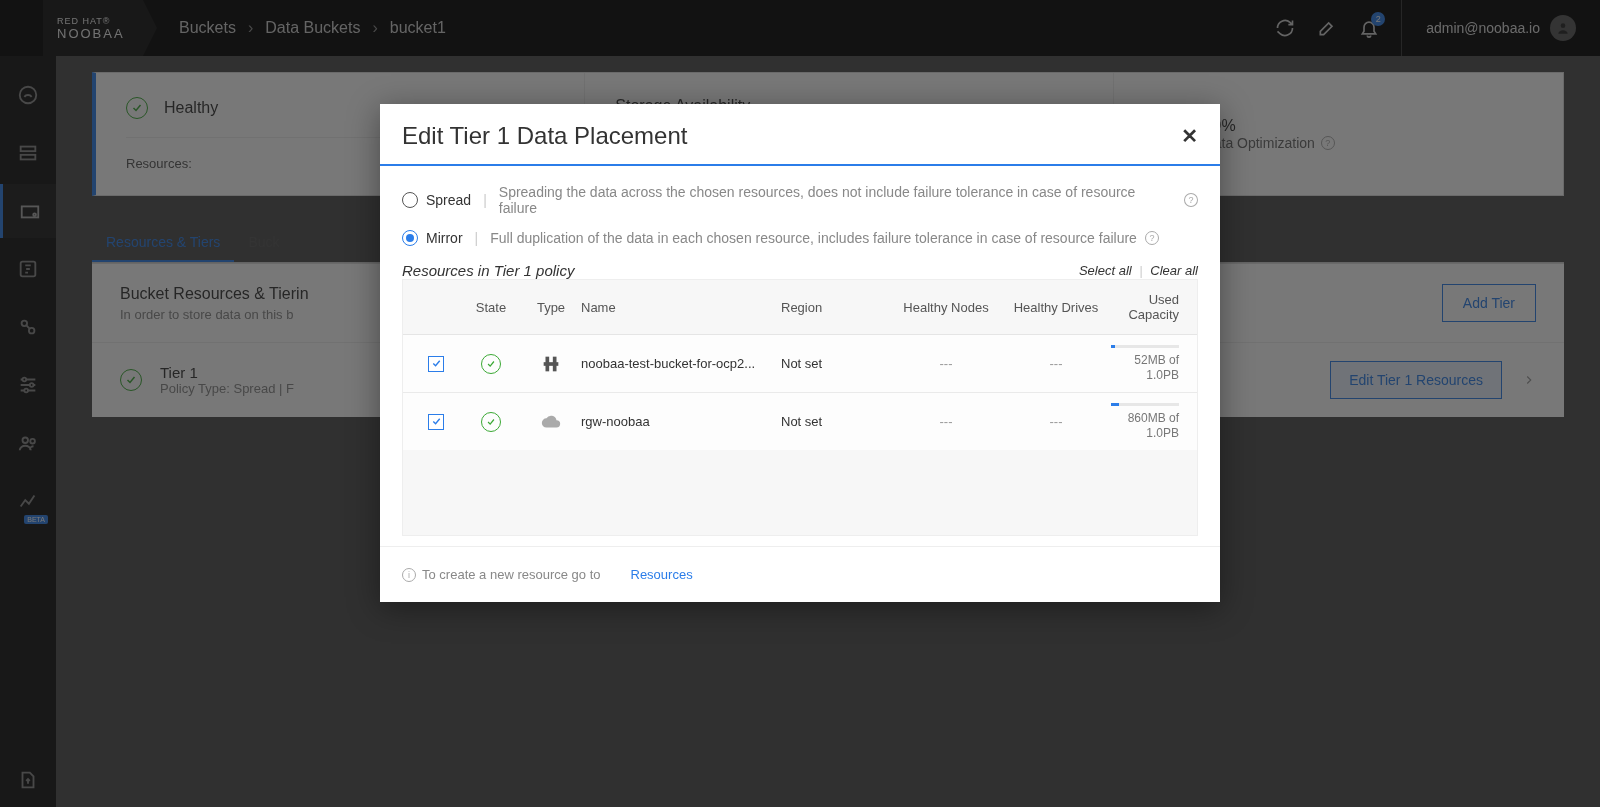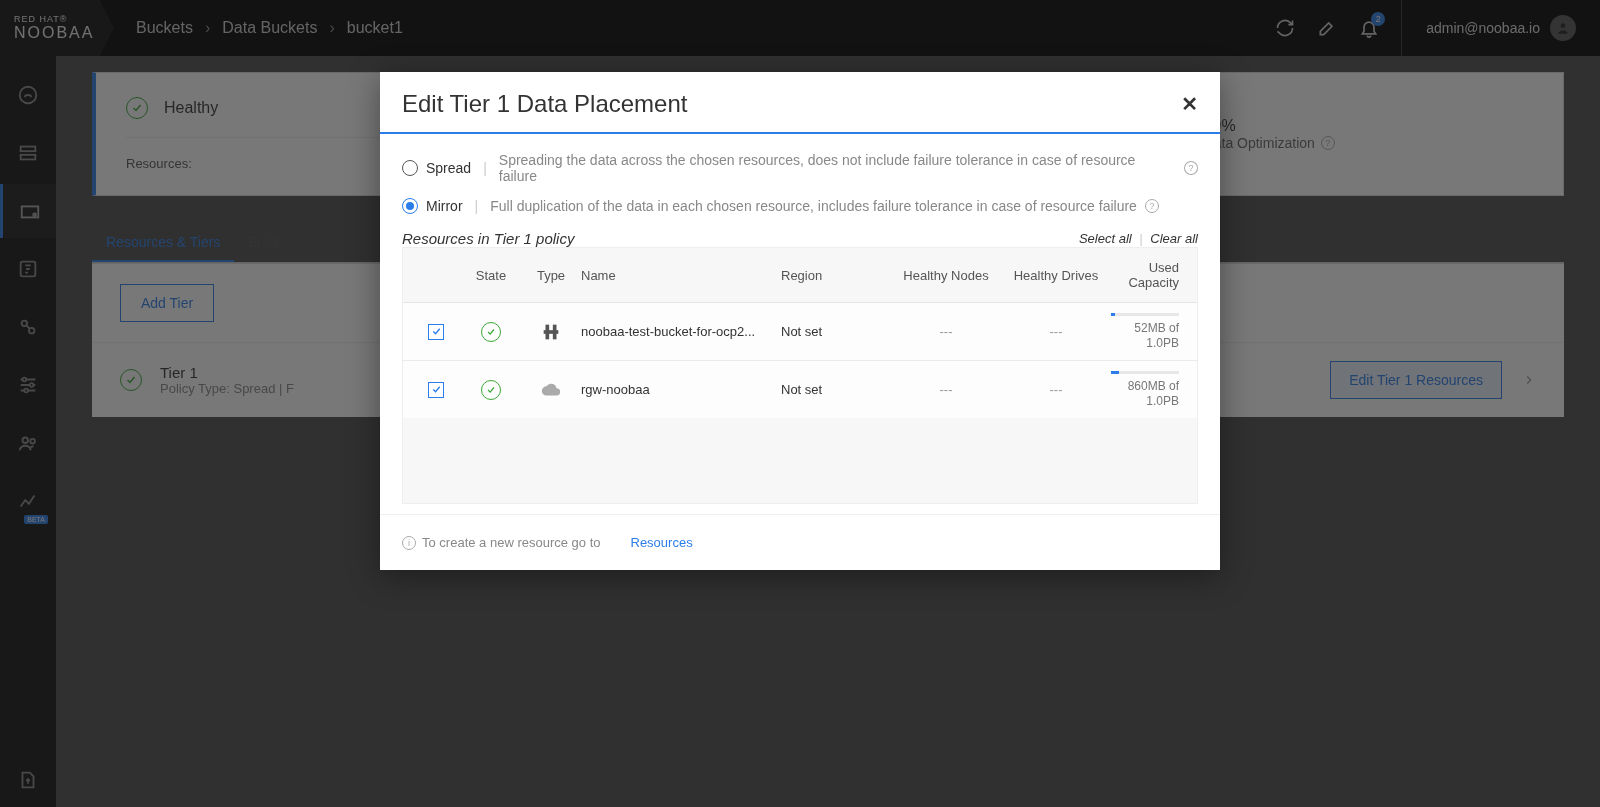--- a/index.html
+++ b/index.html
@@ -1,22 +1,22 @@
 <!DOCTYPE html>
 <html><head>
   <meta charset="utf-8">
   <style>
     * { margin: 0; padding: 0; box-sizing: border-box; }
     body { font-family: 'Segoe UI', Arial, sans-serif; background:#000; color:#333; width:1600px; height:807px; overflow:hidden; position:relative;}
     
     
     .top-header { display:flex; align-items:center; height:56px; background:#000; color:#ccc; }
-    .logo { width:100px; height:56px; display:flex; flex-direction:column; justify-content:center; padding-left:14px; font-size:9px; letter-spacing:1px; color:#eee; background:#111; position:relative;}
+    .logo { width:100px; height:56px; display:flex; flex-direction:column; justify-content:center; padding-left:14px; font-size:9px; letter-spacing:1px; color:#eee; background:#111; position:relative;margin-left:43px;}
     .logo .line1{ font-size:9px; letter-spacing:1px;}
-    .logo .line2{ font-size:16px; letter-spacing:2px; font-weight:300;}
+    .logo .line2{ font-size:13px; letter-spacing:2px; font-weight:300;}
     .logo::after{content:''; position:absolute; right:-14px; top:0; border-top:28px solid transparent; border-bottom:28px solid transparent; border-left:14px solid #111;}
     .breadcrumbs { display:flex; align-items:center; margin-left:36px; font-size:16px; color:#ccc;}
     .breadcrumbs .crumb{cursor:pointer;}
     .breadcrumbs .sep{margin:0 12px; color:#888;}
     .header-right{margin-left:auto; display:flex; align-items:center; gap:22px; padding-right:24px; color:#ddd;}
     .hicon{width:20px; height:20px; display:inline-flex; align-items:center; justify-content:center; cursor:pointer;}
     .notif{position:relative;}
     .notif-badge{position:absolute; top:-6px; right:-6px; background:#2b7de9; color:#fff; font-size:9px; width:14px; height:14px; border-radius:50%; display:flex; align-items:center; justify-content:center;}
     .user-area{display:flex; align-items:center; gap:10px; border-left:1px solid #333; padding-left:24px; height:56px;text-align:center;}
     .avatar-circle{width:26px; height:26px; border-radius:50%; background:#555; display:flex; align-items:center; justify-content:center;}
@@ -63,21 +63,21 @@
     .add-tier-btn{border:1px solid #2b7de9; color:#2b7de9; background:#fff; padding:10px 20px; font-size:14px; cursor:pointer;}
     .tier-row{padding:18px 28px; display:flex; align-items:center; gap:18px;}
     .tier-info{display:flex; flex-direction:column;}
     .tier-info .name{font-size:15px; color:#333;}
     .tier-info .meta{font-size:13px; color:#888;}
     .tier-right{margin-left:auto; display:flex; align-items:center; gap:20px;padding-left:46px;}
     .edit-btn{border:1px solid #2b7de9; color:#2b7de9; background:#eaf3fe; padding:10px 18px; font-size:14px; cursor:pointer;}
     .chev{color:#aaa; cursor:pointer; display:flex; align-items:center;}
     
     
-    .modal-backdrop{position:absolute; inset:0; background:rgba(30,30,30,0.6); display:flex; align-items:flex-start; justify-content:center; padding-top:72px;}
+    .modal-backdrop{position:absolute; inset:0; background:rgba(30,30,30,0.6); display:flex; align-items:flex-start; justify-content:center; padding-top:104px;}
     .modal{width:840px; background:#fff; box-shadow:0 6px 30px rgba(0,0,0,0.4);}
     .modal-head{padding:18px 22px 14px; border-bottom:2px solid #2b7de9; display:flex; justify-content:space-between; align-items:center;}
     .modal-head h2{font-size:24px; font-weight:300; color:#333;}
     .close-x{font-size:20px; cursor:pointer; font-weight:bold;}
     .modal-body{padding:18px 22px 10px;}
     .policy-title{font-size:16px; color:#333; margin-bottom:14px;}
     .radio-row{display:flex; align-items:center; gap:8px; margin-bottom:14px; font-size:14px;}
     .radio{width:16px; height:16px; border:1.5px solid #555; border-radius:50%; display:inline-flex; align-items:center; justify-content:center; cursor:pointer; flex-shrink:0;}
     .radio.checked{border-color:#2b7de9;}
     .radio.checked::after{content:''; width:8px; height:8px; background:#2b7de9; border-radius:50%;}
@@ -263,20 +263,24 @@
       </div>
     </div>
 
     <div class="tabs">
       <div class="tab active">Resources &amp; Tiers</div>
       <div class="tab">Buck</div>
     </div>
 
     <div class="section-card">
       <div class="section-head">
+        <div>
+          <h3>Bucket Resources &amp; Tierin</h3>
+          <p>In order to store data on this b</p>
+        </div>
         <button class="add-tier-btn">Add Tier</button>
       </div>
       <div class="tier-row">
         <span class="check-circle">
             <svg viewBox="0 0 24 24" fill="none" stroke="#3ba935" stroke-width="3">
               <path d="M5 12l5 5 9-11"></path>
             </svg>
           </span>
         <div class="tier-info">
           <span class="name">Tier 1</span>

